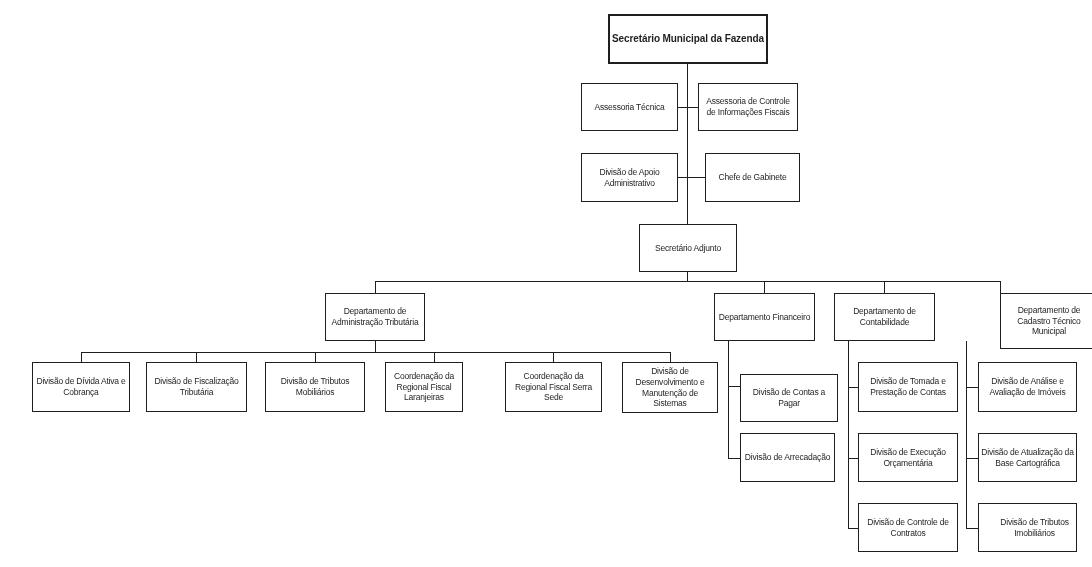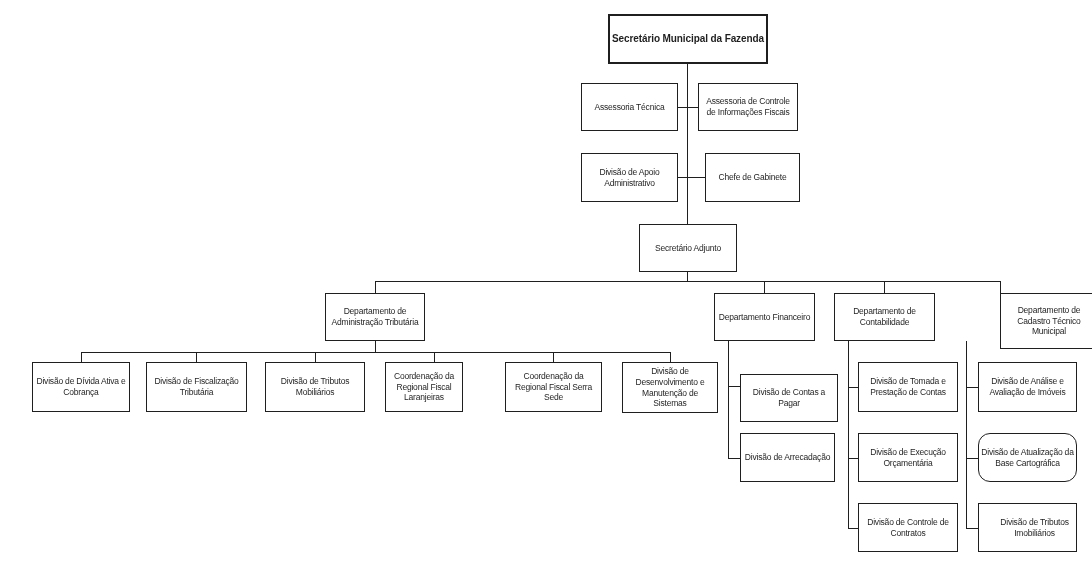--- a/index.html
+++ b/index.html
@@ -142,20 +142,20 @@
   <div class="node" style="left:858px;top:433px;width:100px;height:49px;">
     <span>Divisão de Execução Orçamentária</span>
   </div>
   <div class="node" style="left:858px;top:503px;width:100px;height:49px;">
     <span>Divisão de Controle de Contratos</span>
   </div>
 
   <div class="node" style="left:978px;top:362px;width:99px;height:50px;">
     <span>Divisão de Análise e Avaliação de Imóveis</span>
   </div>
-  <div class="node" style="left:978px;top:433px;width:99px;height:49px;border-radius:12px;">
+  <div class="node" style="left:978px;top:433px;width:99px;height:49px;">
     <span>Divisão de Atualização da Base Cartográfica</span>
   </div>
   <div class="node" style="left:978px;top:503px;width:99px;height:49px;padding-left:16px;">
     <span>Divisão de Tributos Imobiliários</span>
   </div>
 
 </div>
 
 </body></html>

